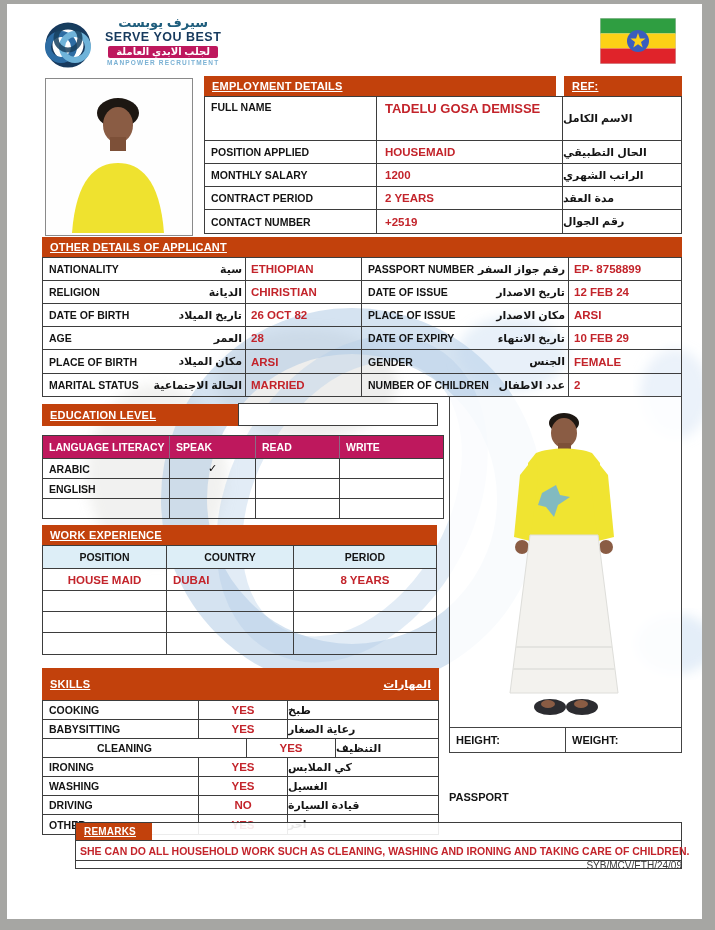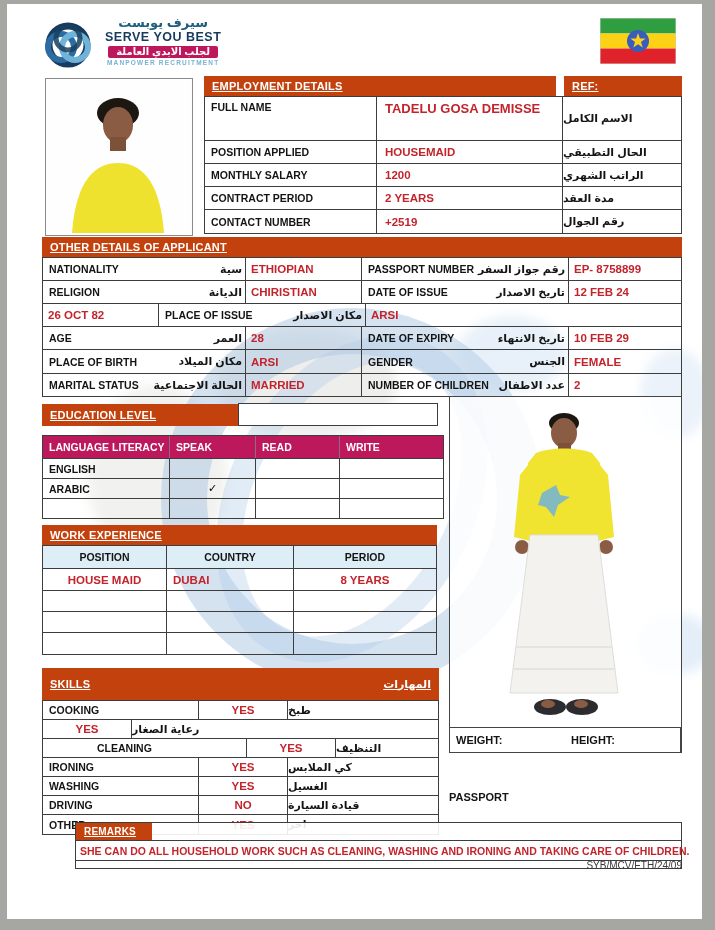--- a/index.html
+++ b/index.html
@@ -159,20 +159,24 @@
             <span class="ar" style="padding-right:3px;">الديانة</span>
           </div>
         <div class="td val" style="width:116px;padding-left:5px;">CHIRISTIAN</div>
         <div class="td" style="width:207px;justify-content:space-between;">
             <span class="lbl pad">DATE OF ISSUE</span>
             <span class="ar" style="padding-right:3px;">تاريخ الاصدار</span>
           </div>
         <div class="td val" style="flex:1;padding-left:5px;">12 FEB 24</div>
       </div>
       <div class="tr" style="height:23px;">
+        <div class="td" style="width:203px;justify-content:space-between;">
+            <span class="lbl pad">DATE OF BIRTH</span>
+            <span class="ar" style="padding-right:3px;">تاريخ الميلاد</span>
+          </div>
         <div class="td val" style="width:116px;padding-left:5px;">26 OCT 82</div>
         <div class="td" style="width:207px;justify-content:space-between;">
             <span class="lbl pad">PLACE OF ISSUE</span>
             <span class="ar" style="padding-right:3px;">مكان الاصدار</span>
           </div>
         <div class="td val" style="flex:1;padding-left:5px;">ARSI</div>
       </div>
       <div class="tr" style="height:23px;">
         <div class="td" style="width:203px;justify-content:space-between;">
             <span class="lbl pad">AGE</span>
@@ -216,28 +220,28 @@
   <div class="abs z1 val" style="left:231px;top:399px;width:200px;height:23px;border:1px solid #3d3d3d;box-sizing:border-box;background:#fff;display:flex;align-items:center;padding-left:6px;"></div>
 
   <div class="abs z1 tbl" style="left:35px;top:431px;width:402px;">
     <div class="tr" style="height:23px;background:#be185d;">
       <div class="td pad" style="width:127px;color:#fff;font-weight:bold;font-size:10.5px;border-right-color:#8a6c86;">LANGUAGE LITERACY</div>
       <div class="td pad" style="width:86px;color:#fff;font-weight:bold;font-size:10.5px;border-right-color:#8a6c86;">SPEAK</div>
       <div class="td pad" style="width:84px;color:#fff;font-weight:bold;font-size:10.5px;border-right-color:#8a6c86;">READ</div>
       <div class="td pad" style="flex:1;color:#fff;font-weight:bold;font-size:10.5px;">WRITE</div>
     </div>
     <div class="tr" style="height:20px;">
+      <div class="td lbl pad" style="width:127px;">ARABIC</div>
+      <div class="td center" style="width:86px;font-size:11px;">✓</div>
+      <div class="td" style="width:84px;"></div>
+      <div class="td" style="flex:1;"></div>
+    </div>
+    <div class="tr" style="height:20px;">
       <div class="td lbl pad" style="width:127px;">ENGLISH</div>
       <div class="td center" style="width:86px;"></div>
-      <div class="td" style="width:84px;"></div>
-      <div class="td" style="flex:1;"></div>
-    </div>
-    <div class="tr" style="height:20px;">
-      <div class="td lbl pad" style="width:127px;">ARABIC</div>
-      <div class="td center" style="width:86px;font-size:11px;">✓</div>
       <div class="td" style="width:84px;"></div>
       <div class="td" style="flex:1;"></div>
     </div>
     <div class="tr" style="height:19px;">
       <div class="td lbl pad" style="width:127px;"></div>
       <div class="td center" style="width:86px;"></div>
       <div class="td" style="width:84px;"></div>
       <div class="td" style="flex:1;"></div>
     </div>
   </div>
@@ -278,20 +282,21 @@
       <span>SKILLS</span>
       <span class="ar" style="color:#fff;">المهارات</span>
     </div>
     <div class="tbl">
       <div class="tr" style="height:19px;">
         <div class="td lbl pad" style="width:156px;">COOKING</div>
         <div class="td val center" style="width:89px;">YES</div>
         <div class="td ar right" style="flex:1;padding-right:8px;">طبخ</div>
       </div>
       <div class="tr" style="height:19px;">
+        <div class="td lbl pad" style="width:156px;">BABYSITTING</div>
         <div class="td val center" style="width:89px;">YES</div>
         <div class="td ar right" style="flex:1;padding-right:8px;">رعاية الصغار</div>
       </div>
       <div class="tr" style="height:19px;">
         <div class="td lbl pad" style="width:156px;margin-left:48px;">CLEANING</div>
         <div class="td val center" style="width:89px;">YES</div>
         <div class="td ar right" style="flex:1;padding-right:8px;">التنظيف</div>
       </div>
       <div class="tr" style="height:19px;">
         <div class="td lbl pad" style="width:156px;">IRONING</div>
@@ -331,26 +336,26 @@
         <path d="M80,138 L148,138 L168,296 L60,296 Z" fill="#f3f2ee" stroke="#dededa" stroke-width="1"></path>
         <line x1="66" y1="250" x2="162" y2="250" stroke="#e4e4e0" stroke-width="2"></line>
         <line x1="63" y1="272" x2="165" y2="272" stroke="#e4e4e0" stroke-width="2"></line>
         <ellipse cx="100" cy="310" rx="16" ry="8" fill="#2c2c30"></ellipse>
         <ellipse cx="132" cy="310" rx="16" ry="8" fill="#2c2c30"></ellipse>
         <ellipse cx="98" cy="307" rx="7" ry="4" fill="#8a5c44"></ellipse>
         <ellipse cx="131" cy="307" rx="7" ry="4" fill="#8a5c44"></ellipse>
       </svg>
     </div>
     <div style="display:flex;border:1.5px solid #444;border-top:none;box-sizing:border-box;height:25px;background:#fff;">
+      <div style="width:115px;border-right:1px solid #444;display:flex;align-items:center;">
+        <span class="lbl pad" style="font-size:11px;">HEIGHT:</span>
+        <span class="val" style="padding-left:4px;"></span>
+      </div>
       <div style="flex:1;display:flex;align-items:center;">
         <span class="lbl pad" style="font-size:11px;">WEIGHT:</span>
-        <span class="val" style="padding-left:4px;"></span>
-      </div>
-      <div style="width:115px;border-right:1px solid #444;display:flex;align-items:center;">
-        <span class="lbl pad" style="font-size:11px;">HEIGHT:</span>
         <span class="val" style="padding-left:4px;"></span>
       </div>
     </div>
   </div>
 
   <div class="abs z1 lbl" style="left:442px;top:787px;font-size:11px;">PASSPORT</div>
 
   <div class="abs z1" style="left:68px;top:818px;width:607px;border:1px solid #3d3d3d;box-sizing:border-box;background:rgba(255,255,255,0.9);">
     <div style="display:flex;height:17px;border-bottom:1px solid #3d3d3d;">
       <div class="bar" style="width:76px;height:17px;font-size:10px;">REMARKS</div>

